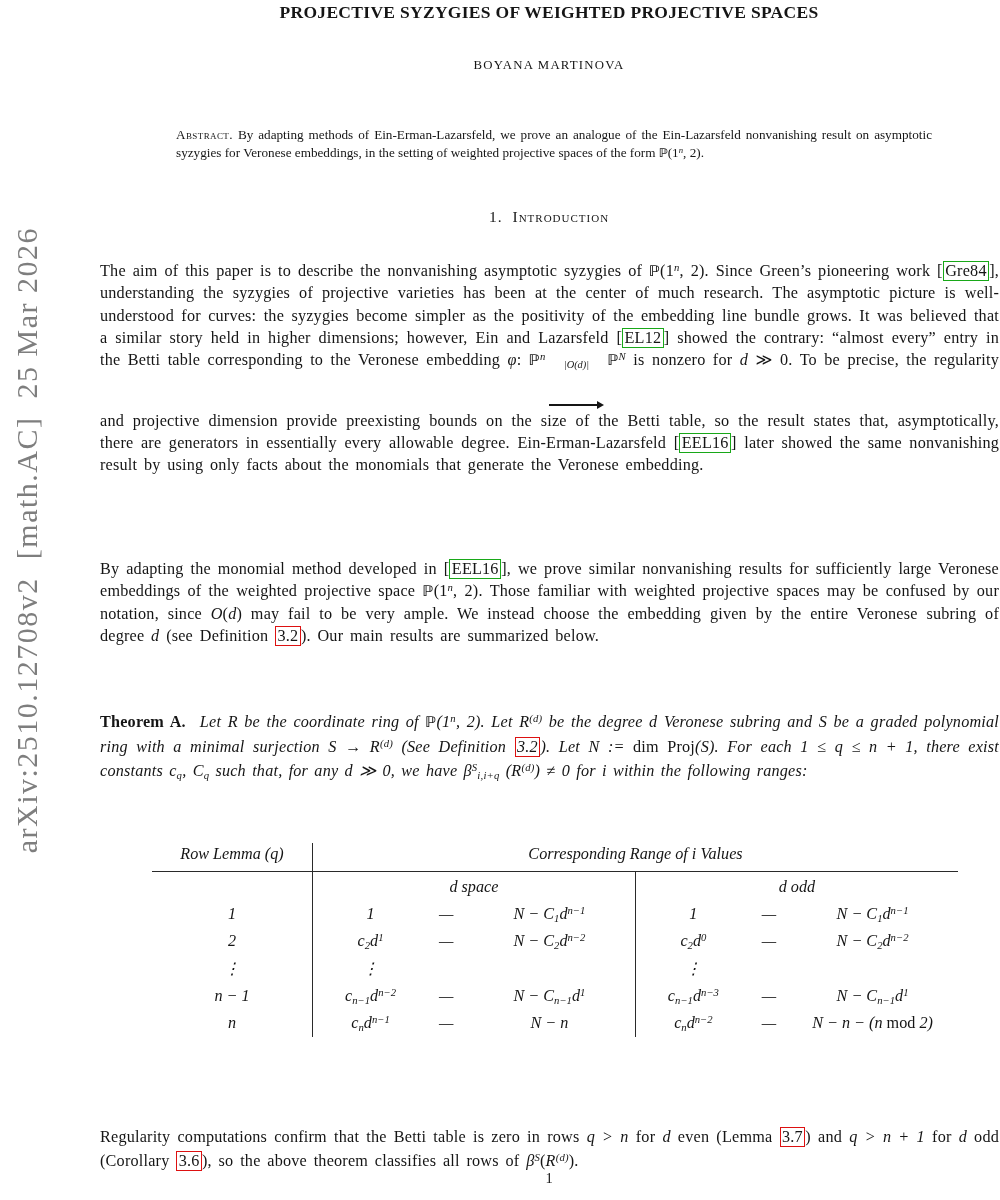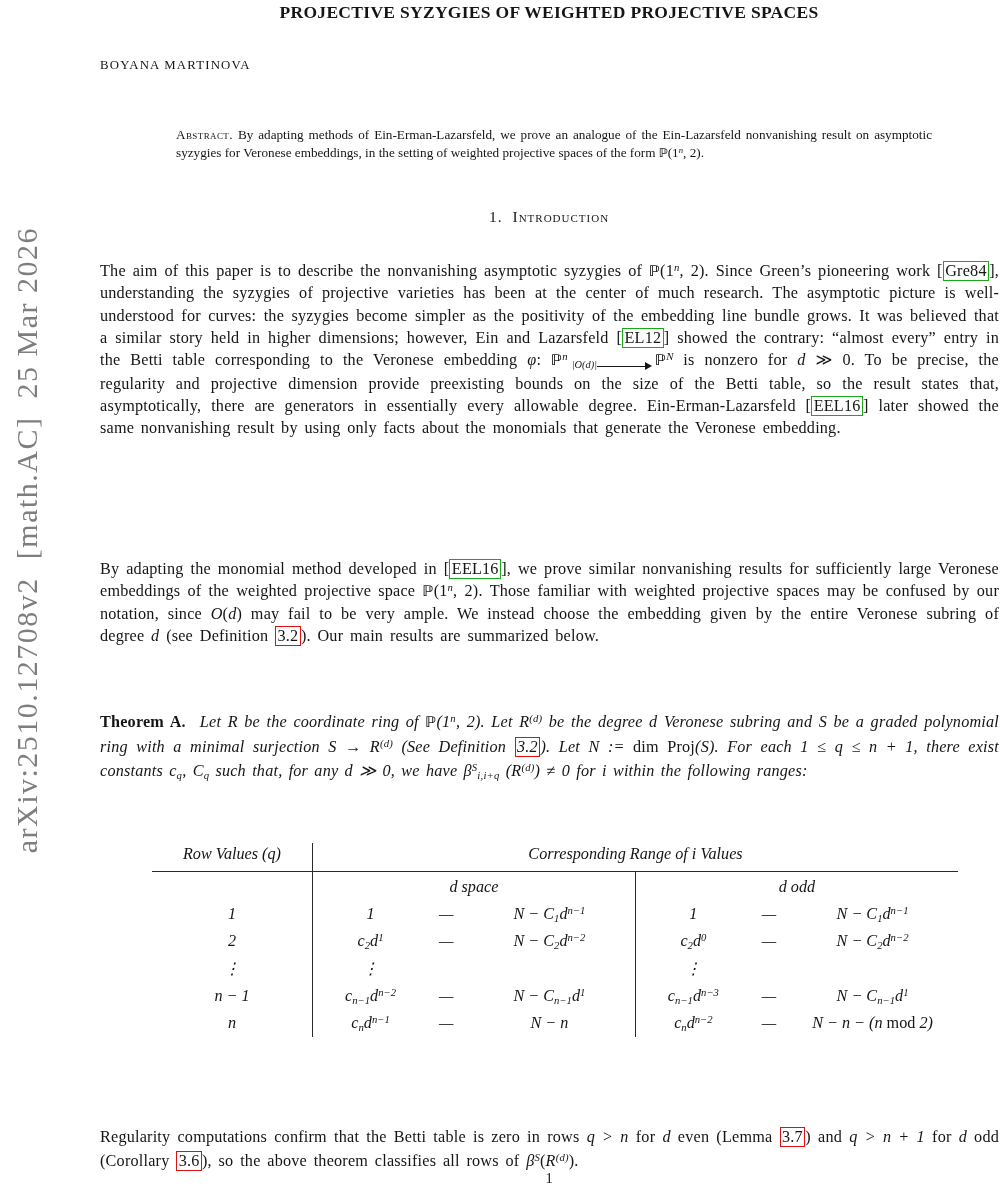--- a/index.html
+++ b/index.html
@@ -19,21 +19,21 @@
     writing-mode:vertical-rl;transform:rotate(180deg);
     font-size:30px;color:#7e7e7e;letter-spacing:1.5px;white-space:pre;
     font-family:"Liberation Serif","DejaVu Serif",serif;
   }
 
   .title{
     position:absolute;left:100px;top:2px;width:898px;text-align:center;
     font-weight:bold;font-size:17.5px;letter-spacing:0.3px;
   }
   .author{
-    position:absolute;left:100px;top:58px;width:898px;text-align:left;
+    position:absolute;left:100px;top:58px;width:898px;text-align:center;
     font-size:12.8px;letter-spacing:1.2px;
   }
   .abstract{
     position:absolute;left:176px;top:126px;width:756px;
     font-size:13.2px;line-height:17.8px;text-align:justify;
   }
   .abstract .label{font-variant:small-caps;letter-spacing:0.4px;}
   .section-heading{
     position:absolute;left:100px;top:208px;width:898px;text-align:center;
     font-size:15.5px;font-variant:small-caps;letter-spacing:1px;
@@ -58,22 +58,22 @@
 
   
   .seg-it{font-style:italic;}
   .seg-rm{font-style:normal;}
   .seg-bb{font-family:"DejaVu Sans","Liberation Sans",sans-serif;font-size:90%;font-weight:bold;}
   .seg-sup{font-size:66%;vertical-align:0.5em;font-style:italic;line-height:0;}
   .seg-sub{font-size:66%;vertical-align:-0.25em;font-style:italic;line-height:0;}
   .seg-cite{border:1.4px solid #18a818;padding:0 1.5px;cursor:pointer;}
   .seg-ref{border:1.4px solid #dd1111;padding:0 1.5px;cursor:pointer;}
 
-  .stack{display:inline-flex;flex-direction:row;align-items:center;
-         vertical-align:-0.2em;line-height:1;margin:0 4px;}
+  .stack{display:inline-flex;flex-direction:column;align-items:center;
+         vertical-align:-0.2em;line-height:1;margin:0 4px;gap:28px;}
   .stack-top{font-size:64%;font-style:italic;margin-bottom:2px;letter-spacing:0;}
   .css-arrow{display:block;width:54px;height:9px;position:relative;}
   .css-arrow::before{content:"";position:absolute;left:0;right:2px;top:3.6px;height:1.4px;background:#151515;}
   .css-arrow::after{content:"";position:absolute;right:-1px;top:0.2px;
     border-left:7px solid #151515;border-top:4px solid transparent;border-bottom:4px solid transparent;}
 
   
   .table-wrap{position:absolute;left:152px;top:843px;width:806px;}
   table.tbl{border-collapse:collapse;table-layout:fixed;width:806px;
     font-style:italic;font-size:16.2px;color:#151515;}
@@ -114,21 +114,21 @@
       </span><span class="seg-bb">ℙ</span><span class="seg-sup">N</span><span> is nonzero for </span><span class="seg-it">d</span><span> ≫ 0. To be precise, the regularity and projective dimension provide preexisting bounds on the size of the Betti table, so the result states that, asymptotically, there are generators in essentially every allowable degree. Ein-Erman-Lazarsfeld [</span><span class="seg-cite">EEL16</span><span>] later showed the same nonvanishing result by using only facts about the monomials that generate the Veronese embedding.</span></div>
 
   <div class="para" id="p2"><span>By adapting the monomial method developed in [</span><span class="seg-cite">EEL16</span><span>], we prove similar nonvanishing results for sufficiently large Veronese embeddings of the weighted projective space </span><span class="seg-bb">ℙ</span><span>(1</span><span class="seg-sup">n</span><span>, 2). Those familiar with weighted projective spaces may be confused by our notation, since </span><span class="seg-it">O</span><span>(</span><span class="seg-it">d</span><span>)</span><span> may fail to be very ample. We instead choose the embedding given by the entire Veronese subring of degree </span><span class="seg-it">d</span><span> (see Definition </span><span class="seg-ref">3.2</span><span>). Our main results are summarized below.</span></div>
 
   <div class="theorem"><span class="thm-label">Theorem A.</span><span><span>Let R be the coordinate ring of </span><span class="seg-bb">ℙ</span><span>(1</span><span class="seg-sup">n</span><span>, 2). Let R</span><span class="seg-sup">(d)</span><span> be the degree d Veronese subring and S be a graded polynomial ring with a minimal surjection S → R</span><span class="seg-sup">(d)</span><span> (See Definition </span><span class="seg-ref">3.2</span><span>). Let N := </span><span class="seg-rm">dim Proj</span><span>(S). For each 1 ≤ q ≤ n + 1, there exist constants c</span><span class="seg-sub">q</span><span>, C</span><span class="seg-sub">q</span><span> such that, for any d ≫ 0, we have β</span><span class="seg-sup">S</span><span class="seg-sub">i,i+q</span><span> (R</span><span class="seg-sup">(d)</span><span>) ≠ 0 for i within the following ranges:</span></span></div>
 
   <div class="table-wrap">
     <table class="tbl">
       <thead>
         <tr class="hdr">
-          <td class="qcol">Row Values (q)</td>
+          <td class="qcol">Row Lemma (q)</td>
           <td colspan="2">Corresponding Range of i Values</td>
         </tr>
         <tr class="subhdr">
           <td class="qcol"></td>
           <td class="evencol">d space</td>
           <td class="oddcol">d odd</td>
         </tr>
       </thead>
       <tbody id="table-body">
           <tr>

